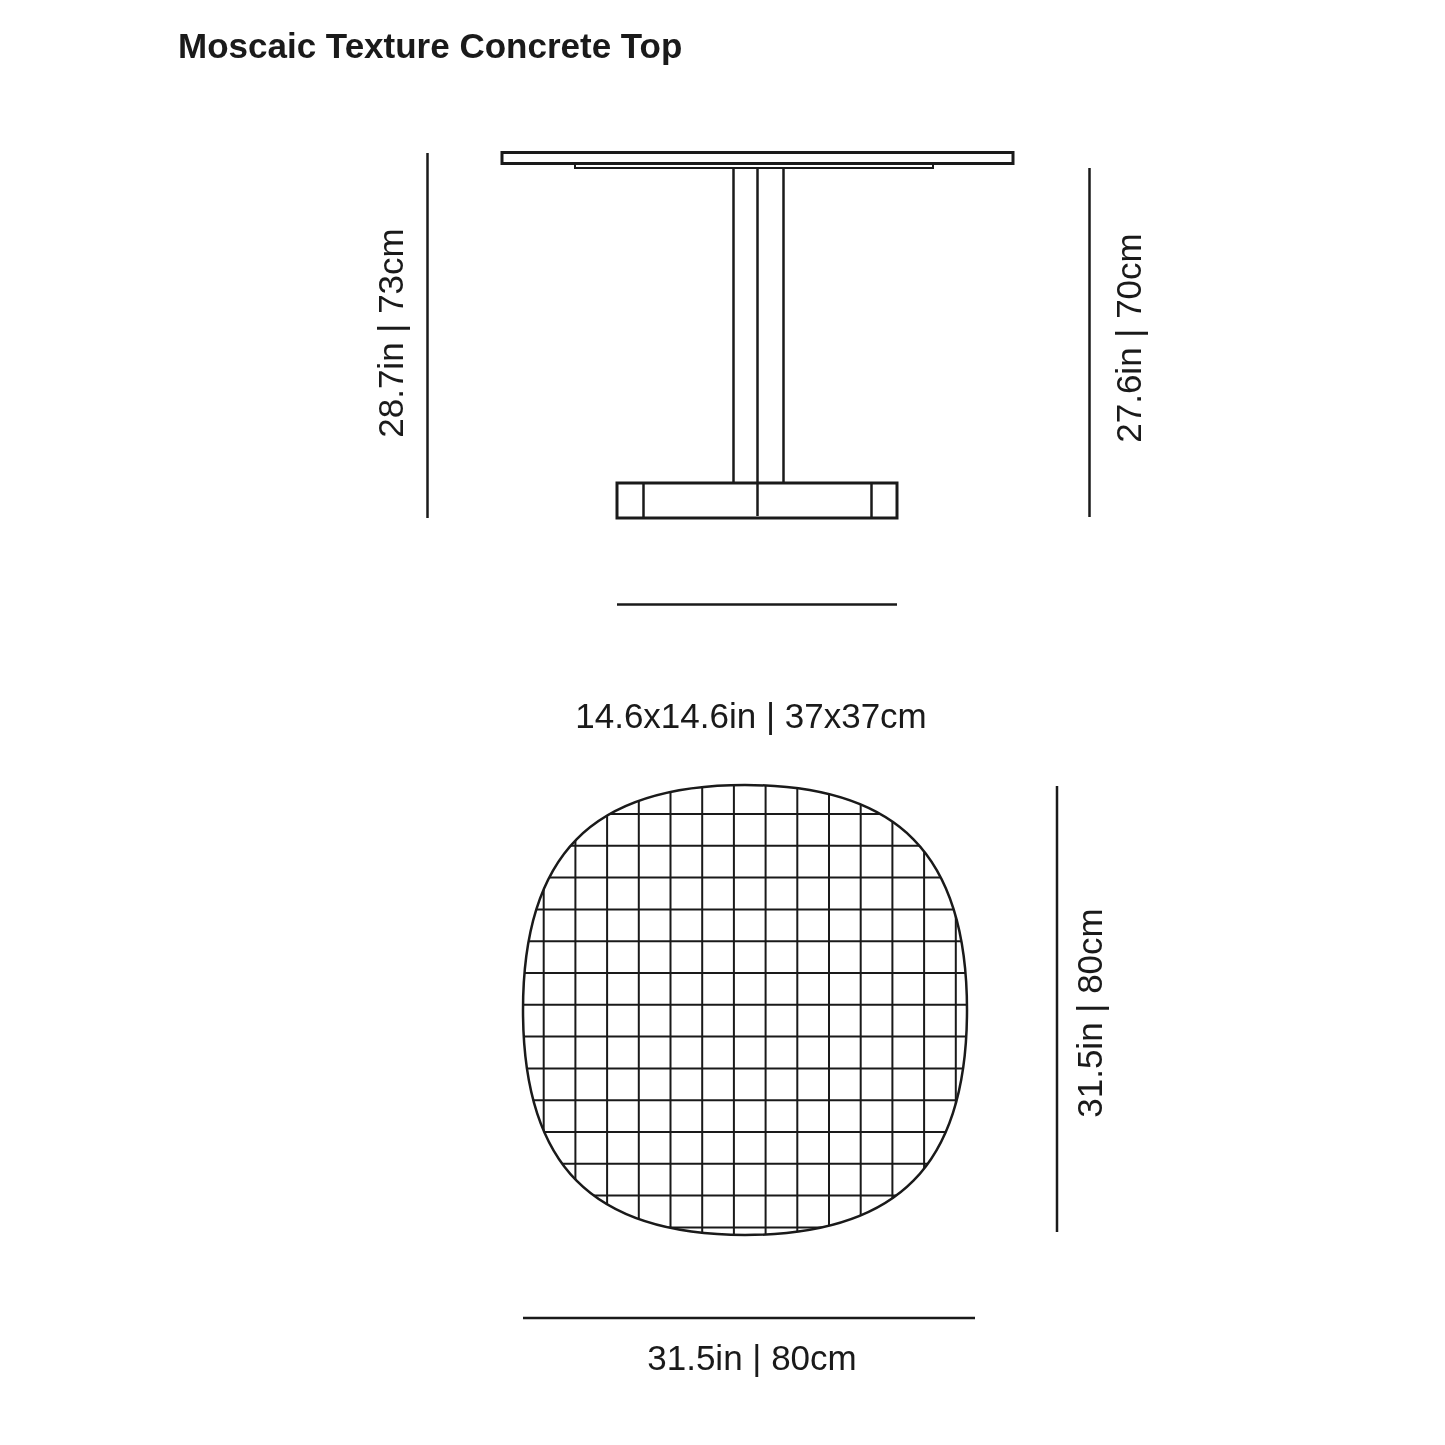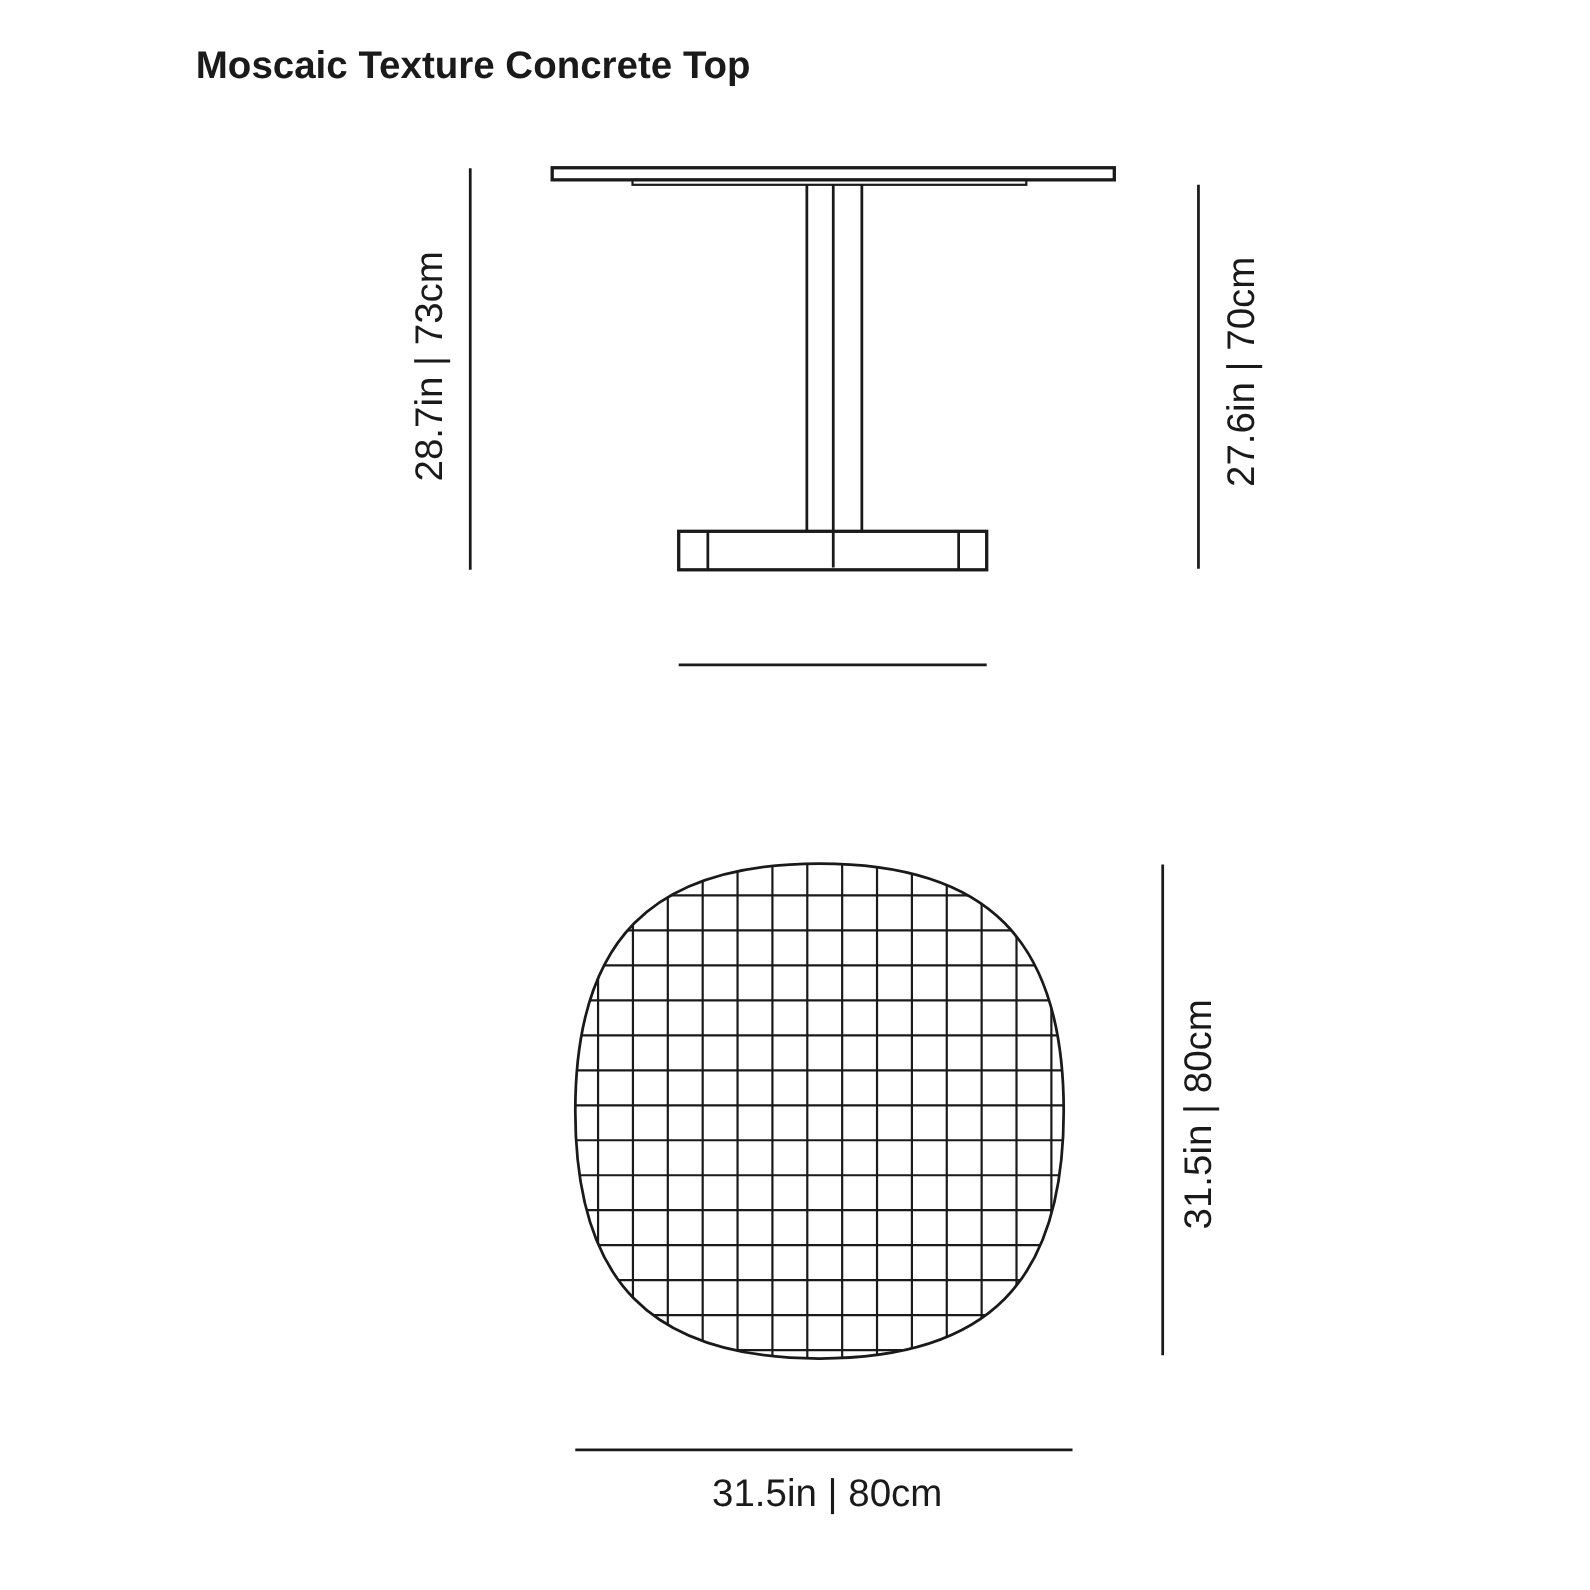--- a/index.html
+++ b/index.html
@@ -7,21 +7,21 @@
   }
   .canvas {
     position: relative;
     width: 1445px; height: 1445px;
     background: var(--bg, #ffffff);
     font-family: "Liberation Sans", sans-serif;
     overflow: hidden;
   }
   .title {
     position: absolute;
-    left: 178px; top: 40px;
+    left: 178px; top: 26px;
     margin: 0;
     font-size: 35px;
     font-weight: 700;
     color: var(--line, #1a1a1a);
     letter-spacing: 0;
     white-space: nowrap;
   }
   .linework {
     position: absolute; left: 0; top: 0;
   }
@@ -106,16 +106,17 @@
           <line x1="523" y1="1227.4" x2="967" y2="1227.4"></line>
         </g>
       <path stroke-width="2.5" d="M967,1010 C967,854.7 898.2,785 745,785 C591.8,785 523,854.7 523,1010 C523,1165.3 591.8,1235 745,1235 C898.2,1235 967,1165.3 967,1010 Z"></path>
       <line x1="1057" y1="786" x2="1057" y2="1232" stroke-width="2.5"></line>
       <line x1="523" y1="1318" x2="975" y2="1318" stroke-width="2.5"></line>
     </g>
   </svg>
 
   <div class="dim vert" style="left:391px;  top:333px;">28.7in | 73cm</div>
   <div class="dim vert" style="left:1129px; top:338px;">27.6in | 70cm</div>
+  <div class="dim" style="left:751px;  top:716px;">14.6x14.6in | 37x37cm</div>
   <div class="dim vert" style="left:1090px; top:1013px;">31.5in | 80cm</div>
   <div class="dim" style="left:752px;  top:1358px;">31.5in | 80cm</div>
 
 </div>
 
 </body></html>

